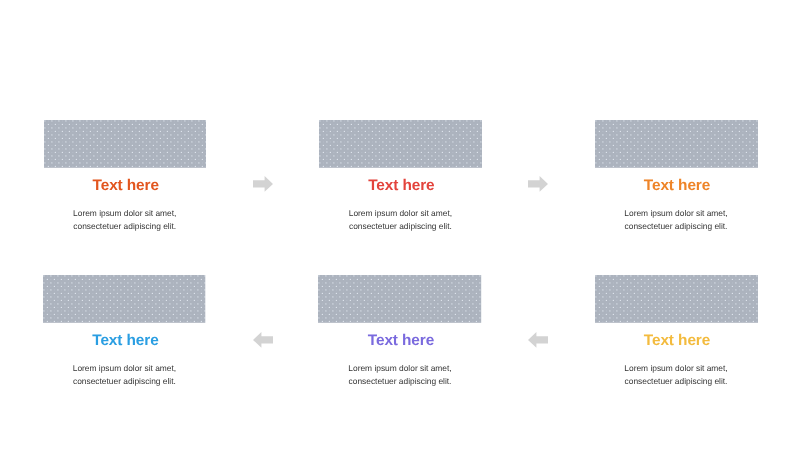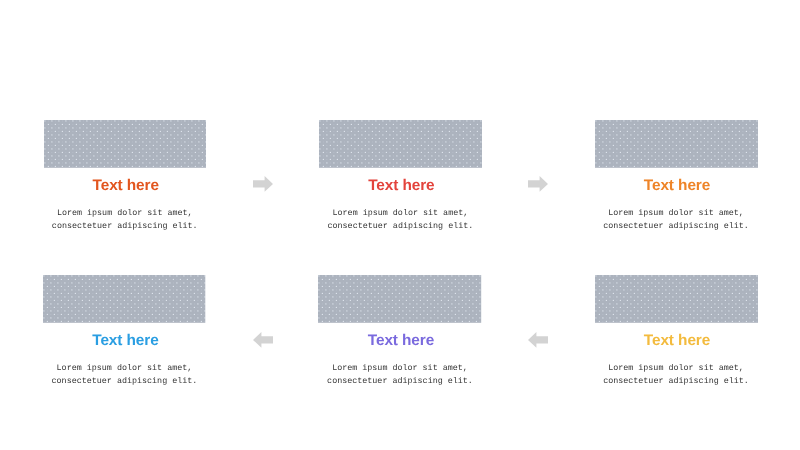--- a/index.html
+++ b/index.html
@@ -14,21 +14,21 @@
   .defs{position:absolute;width:0;height:0;overflow:hidden;}
 
   .card{position:absolute;}
   .thumb{position:absolute;left:0;top:0;width:100%;height:47.8px;display:block;}
 
   .title{position:absolute;left:1px;top:57.5px;width:100%;
          text-align:center;white-space:nowrap;
          font-weight:bold;font-size:15.4px;letter-spacing:-0.1px;}
 
   .body{position:absolute;left:0;top:87px;width:100%;
-        text-align:center;font-size:8.4px;line-height:13.6px;color:#353535;font-family:Liberation Mono, monospace;}
+        text-align:center;font-size:8.4px;line-height:13.6px;color:#353535;}
 
   .arrow{position:absolute;display:block;}
 
   
   .c1{left:43.7px;  top:119.9px; width:162.1px;}
   .c2{left:318.8px; top:119.9px; width:163.2px;}
   .c3{left:594.5px; top:119.9px; width:163.0px;}
   .c4{left:43.3px;  top:274.9px; width:162.3px;}
   .c5{left:318.4px; top:274.9px; width:163.2px;}
   .c6{left:594.5px; top:274.9px; width:163.0px;}

